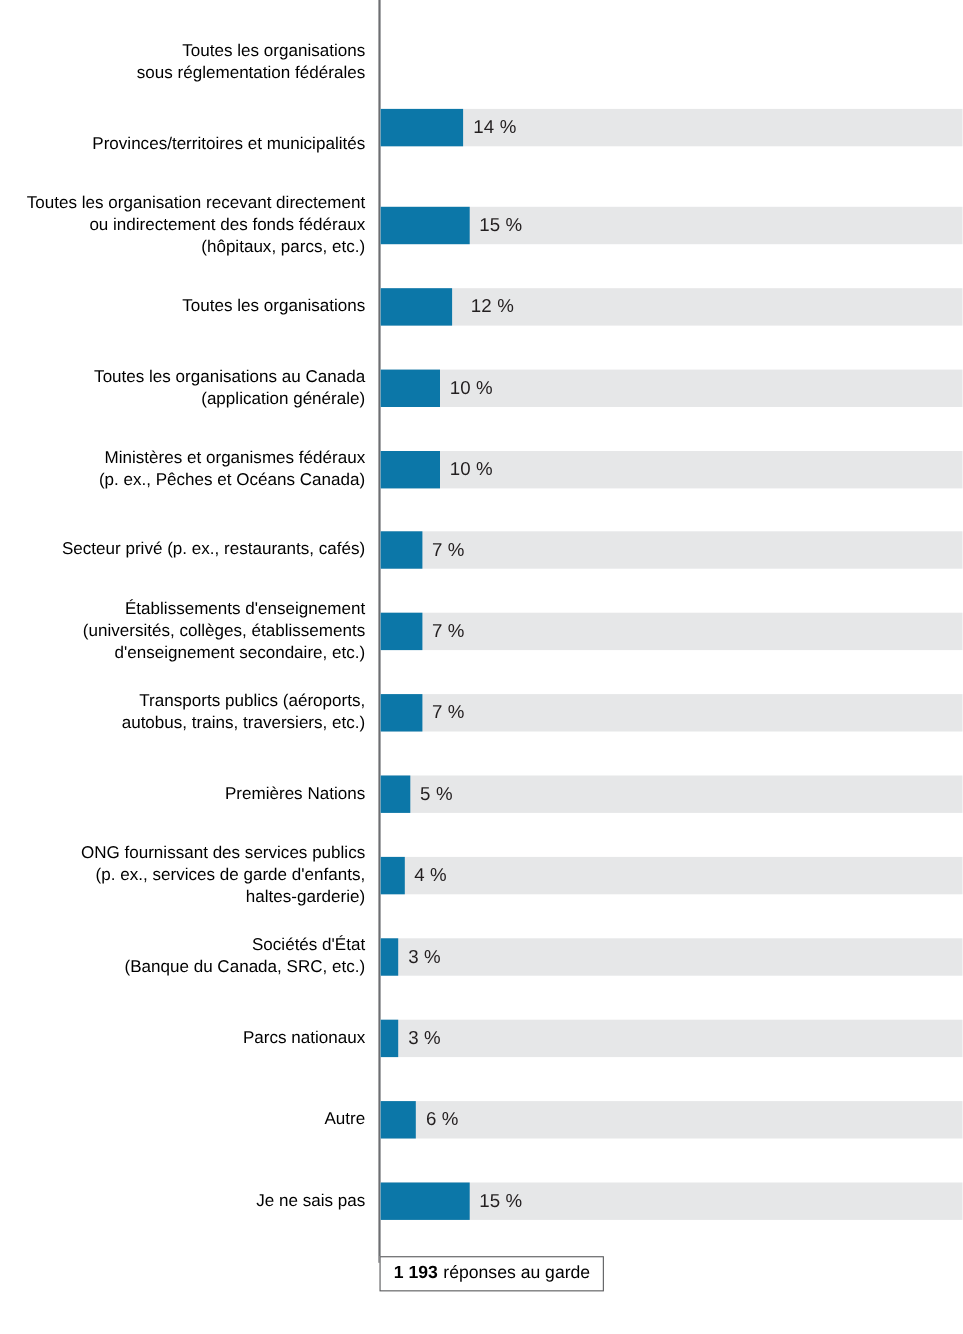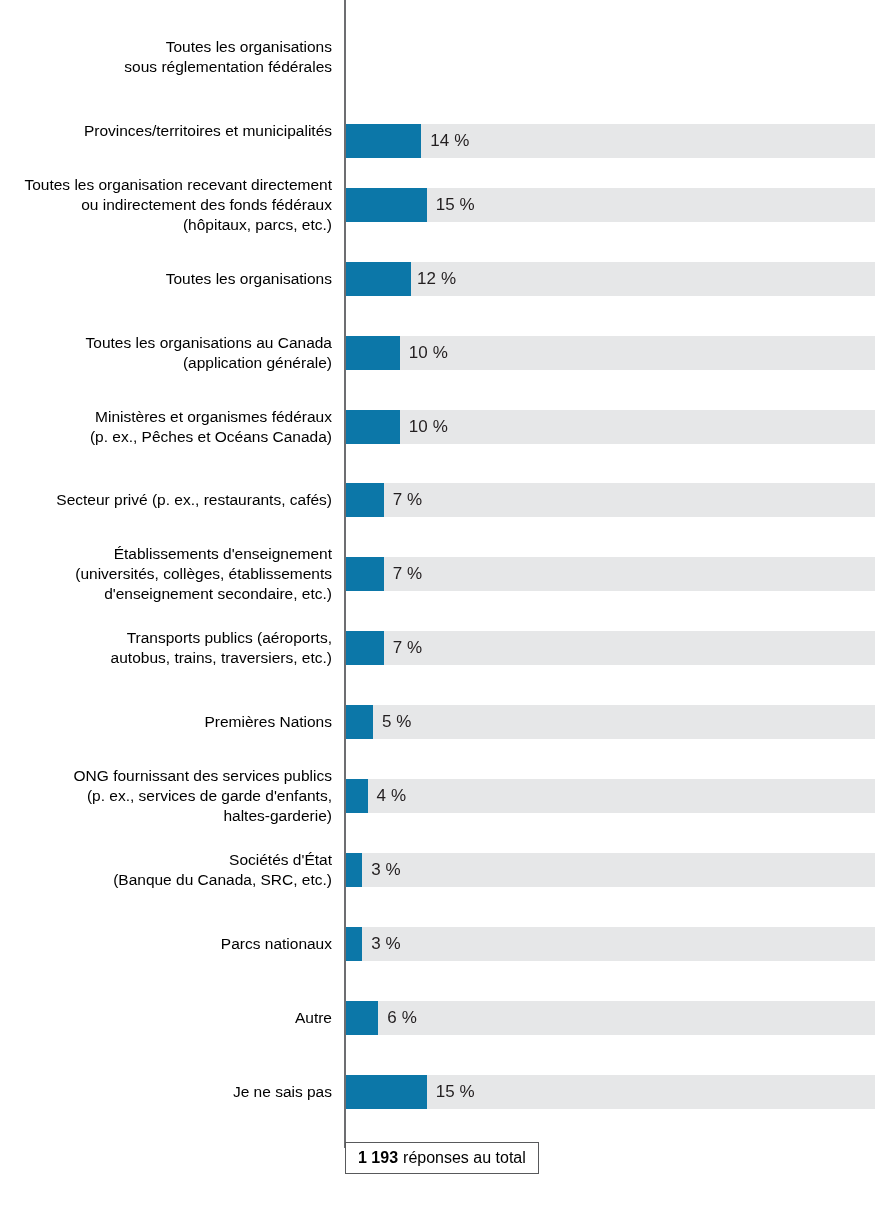--- a/index.html
+++ b/index.html
@@ -111,38 +111,38 @@
 </head>
 <body>
 
 <div id="chart-root">
 
   <div id="plot">
     <div id="axis-line"></div>
 
       <div class="cat-label" style="top: 37px;">Toutes les organisations
 sous réglementation fédérales</div>
-      <div class="bar-row" style="top: 124px; padding-left: 44px;">
+      <div class="bar-row" style="top: 99px; padding-left: 44px;">
         <div class="bar-track"></div>
         <div class="bar-fill" style="width: 75.32px;"></div>
         <div class="bar-value" style="left: 75.32px;">14 %</div>
       </div>
       <div class="cat-label" style="top: 120.9px;">Provinces/territoires et municipalités</div>
       <div class="bar-row" style="top: 187.8px;">
         <div class="bar-track"></div>
         <div class="bar-fill" style="width: 80.7px;"></div>
         <div class="bar-value" style="left: 80.7px;">15 %</div>
       </div>
       <div class="cat-label" style="top: 174.8px;">Toutes les organisation recevant directement
 ou indirectement des fonds fédéraux
 (hôpitaux, parcs, etc.)</div>
       <div class="bar-row" style="top: 261.7px;">
         <div class="bar-track"></div>
         <div class="bar-fill" style="width: 64.56px;"></div>
-        <div class="bar-value" style="left: 62px;">12 %</div>
+        <div class="bar-value" style="left: 73px;">12 %</div>
       </div>
       <div class="cat-label" style="top: 268.7px;">Toutes les organisations</div>
       <div class="bar-row" style="top: 335.6px;">
         <div class="bar-track"></div>
         <div class="bar-fill" style="width: 53.8px;"></div>
         <div class="bar-value" style="left: 53.8px;">10 %</div>
       </div>
       <div class="cat-label" style="top: 332.6px;">Toutes les organisations au Canada
 (application générale)</div>
       <div class="bar-row" style="top: 409.5px;">
@@ -209,16 +209,16 @@
       <div class="bar-row" style="top: 1074.6px;">
         <div class="bar-track"></div>
         <div class="bar-fill" style="width: 80.7px;"></div>
         <div class="bar-value" style="left: 80.7px;">15 %</div>
       </div>
       <div class="cat-label" style="top: 1081.6px;">Je ne sais pas</div>
     </div>
 
   <div id="total-box">
     <span class="total-count">1 193</span>
-    <span class="total-label">réponses au total</span>
+    <span class="total-label">réponses au garde</span>
   </div>
 
 </div>
 
 </body></html>

